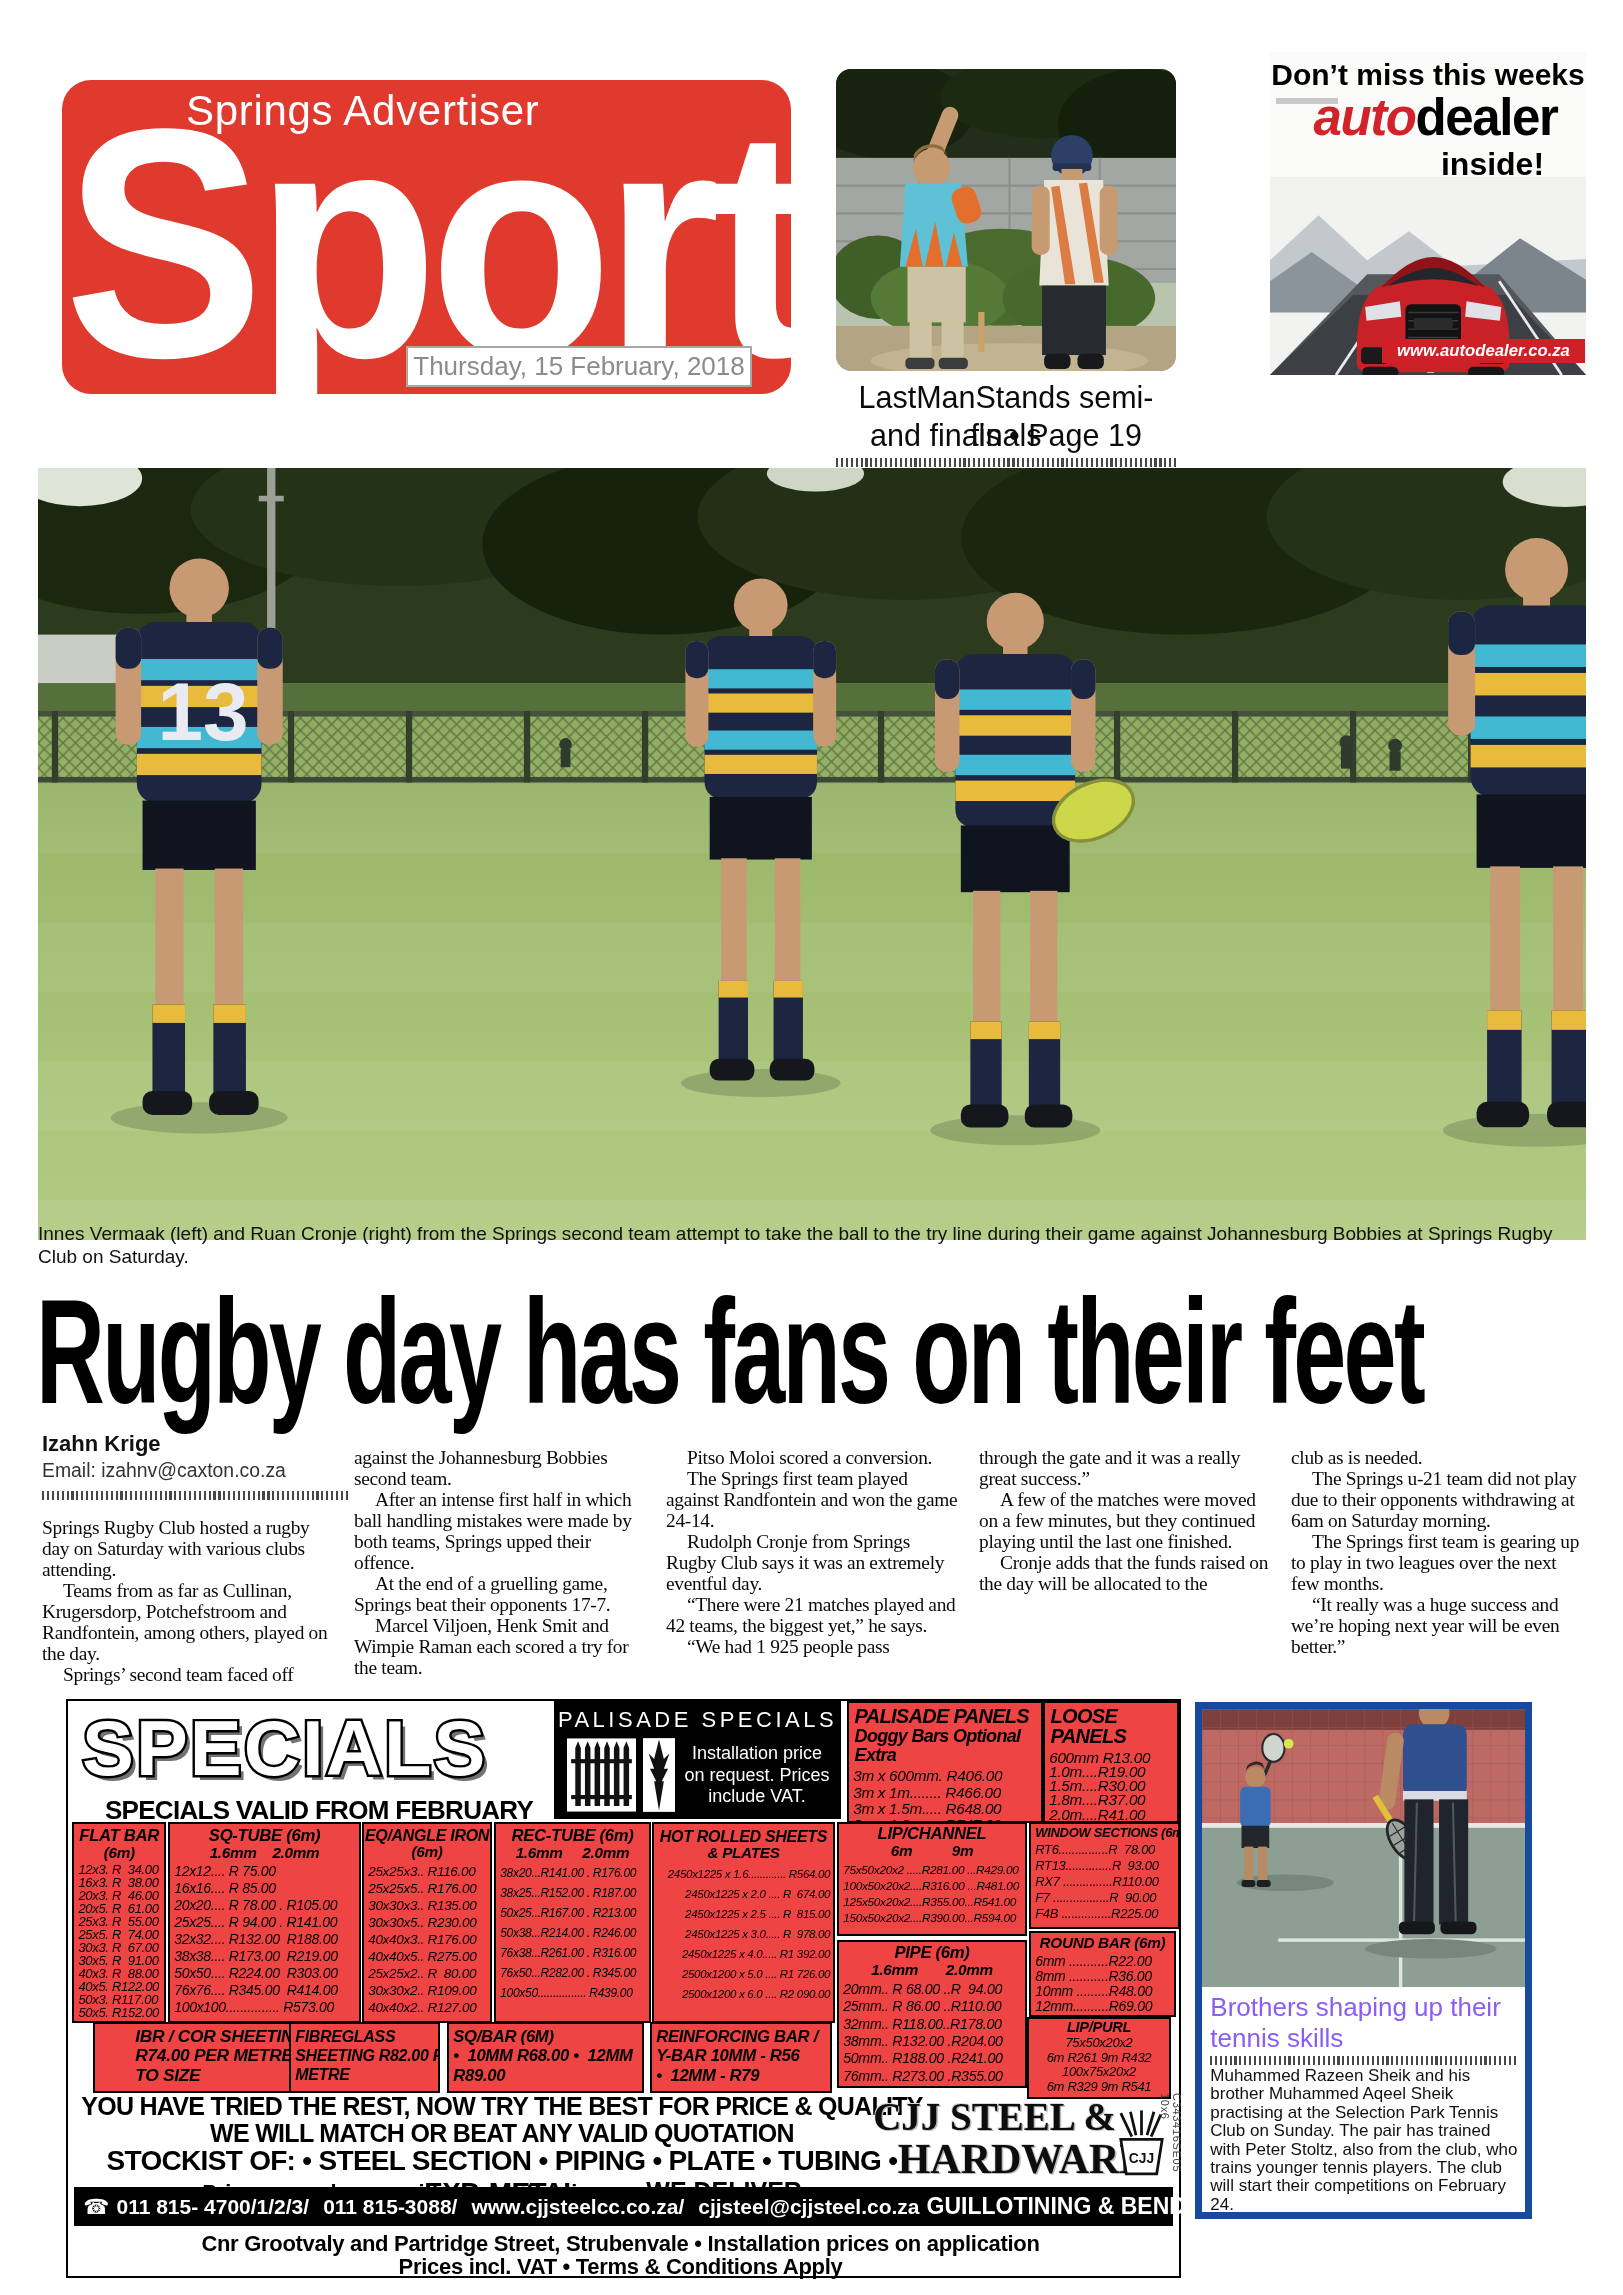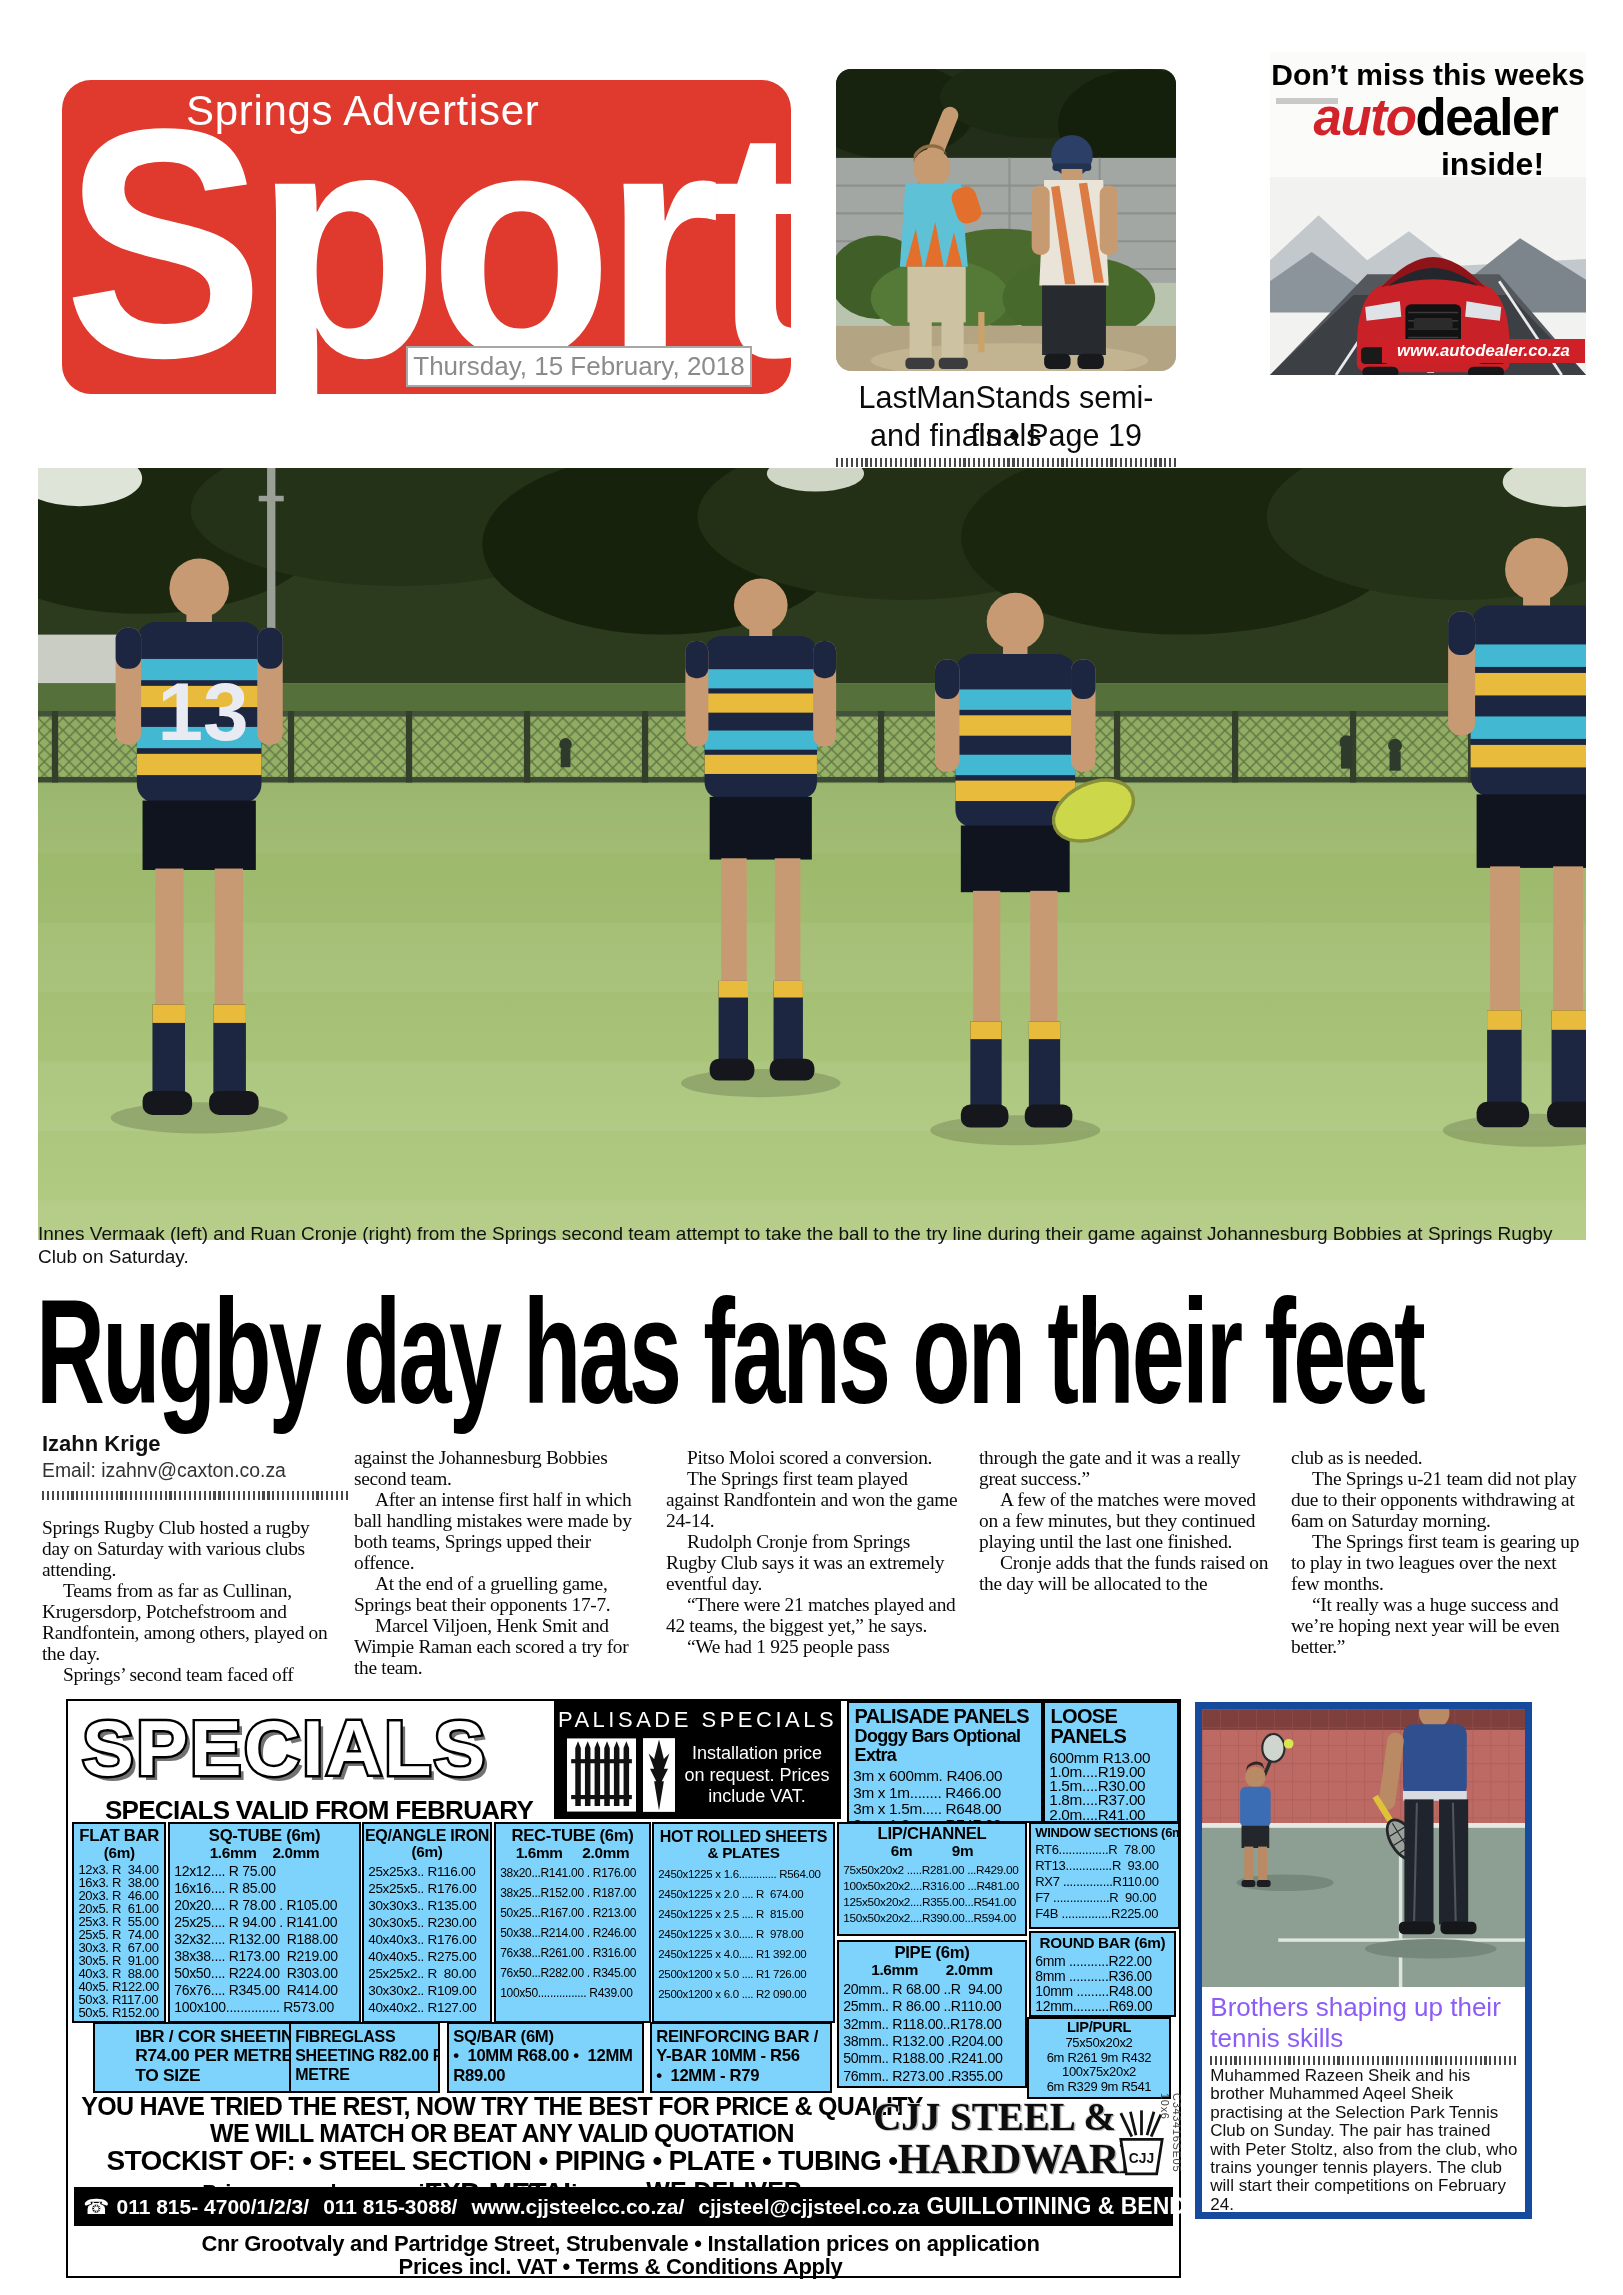--- a/index.html
+++ b/index.html
@@ -29,21 +29,21 @@
   .headline{font-size:149px;font-weight:bold;letter-spacing:-4.2px;white-space:nowrap;
             transform:scaleX(.64);transform-origin:0 0;line-height:.92;}
   .author{font-size:22px;font-weight:bold;color:#111;}
   .email{font-size:19.4px;color:#333;}
   .story-col{width:298px;font-family:"Liberation Serif",serif;font-size:19.4px;line-height:21px;color:#0a0a0a;}
   .story-col .li{white-space:normal;text-indent:21px;}
   .story-col.flush .li:first-child{text-indent:0;}
 
   
   .steel{border:2.8px solid #000;background:#fff;}
-  .pbox{position:absolute;border:2.1px solid #000;background:#7dd3fc;overflow:hidden;}
+  .pbox{position:absolute;border:2.1px solid #000;background:#ef4444;overflow:hidden;font-style:italic;}
   .pb-t{font-weight:bold;text-align:center;line-height:1.08;white-space:pre;letter-spacing:-0.3px;}
   .pb-rows{padding:2.1px 2.8px 0 4.2px;}
   .li{white-space:pre;letter-spacing:-0.3px;}
   .blackbox{background:#000;color:#fff;}
   .noteline{font-size:18px;line-height:21.5px;text-align:center;}
   .validline{font-size:26px;font-weight:bold;letter-spacing:-0.7px;}
   .tried{font-weight:bold;letter-spacing:-0.7px;}
   .contactbar{background:#000;color:#fff;display:flex;align-items:center;gap:7px;
               font-size:21px;font-weight:bold;white-space:nowrap;padding:0 9.7px;}
   .addr{font-size:22px;font-weight:bold;letter-spacing:-0.3px;}
@@ -409,21 +409,21 @@
             <div class="li">50x25...R167.00 . R213.00</div>
             <div class="li">50x38...R214.00 . R246.00</div>
             <div class="li">76x38...R261.00 . R316.00</div>
             <div class="li">76x50...R282.00 . R345.00</div>
             <div class="li">100x50................ R439.00</div>
           </div>
       </div>
       <div class="pbox" style="left:584px;top:121px;width:179px;height:197px;">
         <div class="pb-t" style="font-size:16px;padding-top:4.2px;">HOT ROLLED SHEETS</div>
         <div class="pb-t" style="font-size:15.3px;">&amp; PLATES</div>
-        <div class="pb-rows" style="font-size:11.5px;line-height:20px;">
+        <div class="pb-rows" style="font-size:11.5px;line-height:20px;text-align:right;">
             <div class="li">2450x1225 x 1.6............. R564.00</div>
             <div class="li">2450x1225 x 2.0 .... R  674.00</div>
             <div class="li">2450x1225 x 2.5 .... R  815.00</div>
             <div class="li">2450x1225 x 3.0..... R  978.00</div>
             <div class="li">2450x1225 x 4.0..... R1 392.00</div>
             <div class="li">2500x1200 x 5.0 .... R1 726.00</div>
             <div class="li">2500x1200 x 6.0 .... R2 090.00</div>
           </div>
       </div>
       <div class="pbox" style="left:769px;top:121px;width:186px;height:110px;">

